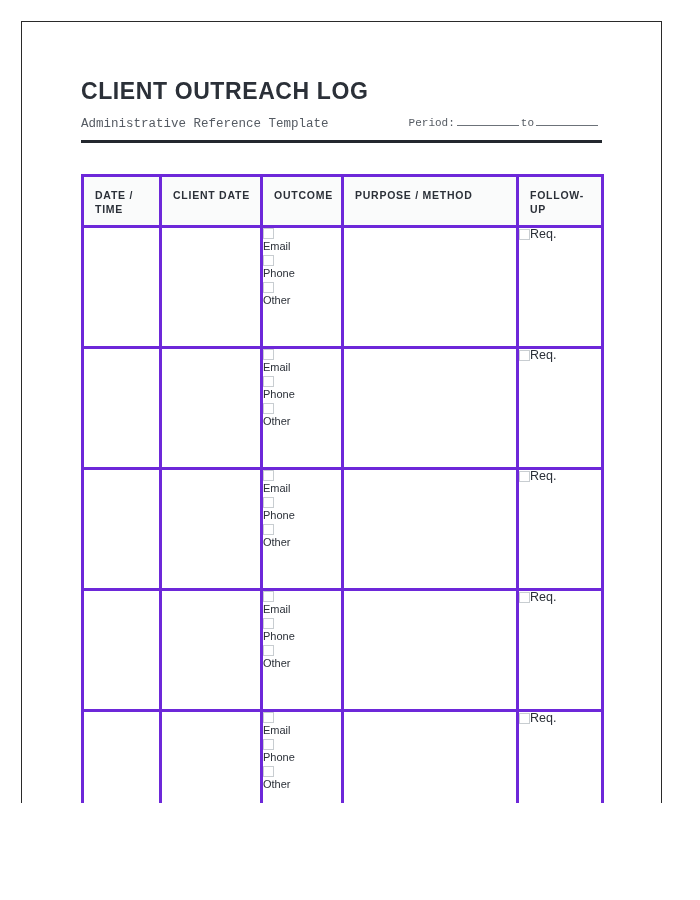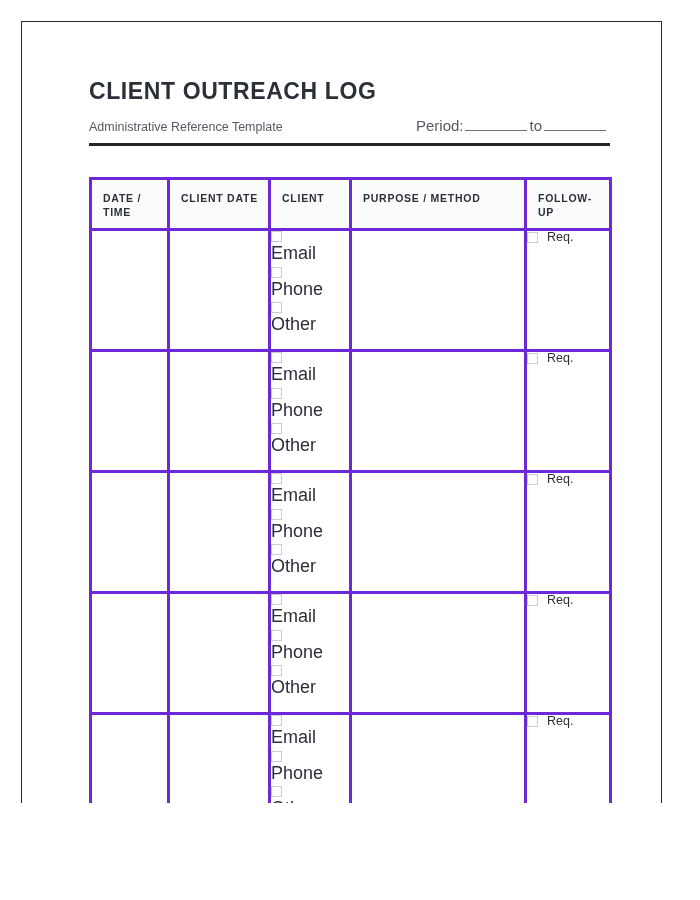--- a/index.html
+++ b/index.html
@@ -26,51 +26,52 @@
     height: 782px;
     border: 1px solid #2a2a2a;
     border-bottom: none;
     box-sizing: border-box;
     background: #ffffff;
     overflow: hidden;
   }
 
   .page-inner {
     position: absolute;
-    left: 67px;
+    left: 59px;
     top: 0;
     width: 520px;
   }
 
   
   .doc-header {
     padding-top: 57px;
   }
   .doc-title {
     font-size: 23px;
     font-weight: bold;
     letter-spacing: 0.6px;
     color: #2b3038;
     margin: 0;
     line-height: 1.1;
     white-space: nowrap;
   }
   .subtitle-row {
     display: flex;
-    align-items: flex-end;
+    align-items: flex-start;
     justify-content: space-between;
     margin-top: 13px;
+    font-family: Liberation Mono, monospace;
   }
   .doc-subtitle {
     font-size: 12.5px;
     color: #555b63;
     white-space: nowrap;
   }
   .period-block {
-    font-size: 15px;
+    font-size: 11px;
     color: #555b63;
     white-space: nowrap;
     padding-right: 1px;
   }
   .period-rule {
     display: inline-block;
     border-bottom: 1px solid #6c7279;
     width: 62px;
     margin: 0 2px;
     vertical-align: baseline;
@@ -115,41 +116,40 @@
   .col-follow   { width: 85px; }
 
   .log-table tbody td {
     height: 121px;
     box-sizing: border-box;
   }
 
   
   .method-cell { padding: 13px 0 0 11px; }
   .method-opt {
-    font-size: 18px;
+    font-size: 11px;
     color: #2b3038;
     line-height: 1.18;
     margin-bottom: 2px;
   }
   .cbox {
     display: block;
     width: 11px;
     height: 11px;
     border: 1px solid #c8cdd1;
     background: #ffffff;
     box-sizing: border-box;
     margin-bottom: 1px;
   }
 
   
   .follow-cell { padding: 13px 0 0 11px; }
   .follow-line {
     display: flex;
     align-items: center;
-    gap: 9px;
     font-size: 12.5px;
     color: #2b3038;
     line-height: 1;
   }
   .follow-line .cbox { margin-bottom: 0; flex: 0 0 auto; }
 </style>
 </head>
 <body>
 
 <div class="page-sheet">
@@ -171,21 +171,21 @@
         <col class="col-date">
           <col class="col-client">
           <col class="col-method">
           <col class="col-purpose">
           <col class="col-follow">
       </colgroup>
       <thead>
         <tr>
           <th>DATE / TIME</th>
           <th>CLIENT DATE</th>
-          <th class="th-method">CLIENT</th>
+          <th class="th-method">OUTCOME</th>
           <th>PURPOSE / METHOD</th>
           <th>FOLLOW-UP</th>
         </tr>
       </thead>
       <tbody>
           <tr>
             <td></td>
             <td></td>
             <td class="method-cell">
               <div class="method-opt"><span class="cbox"></span><span>Email</span></div>

